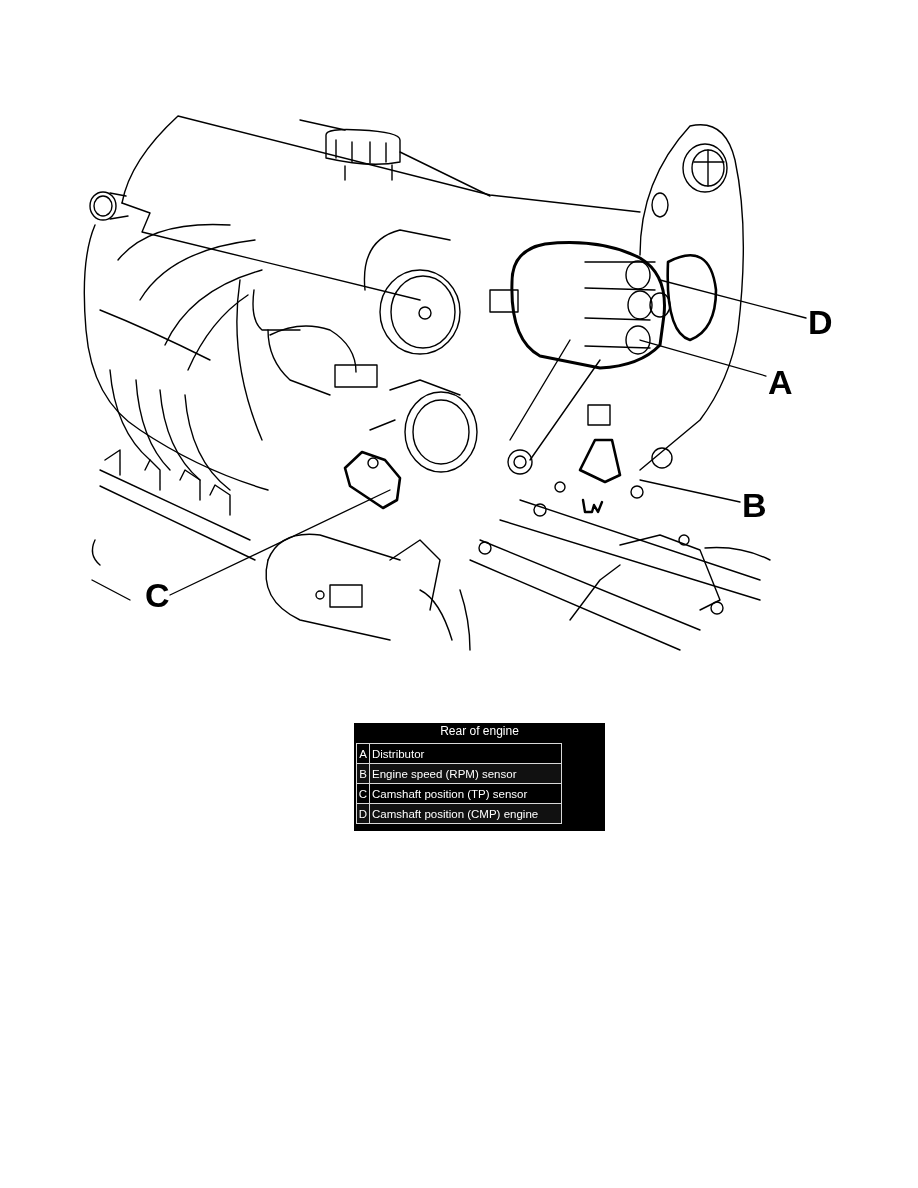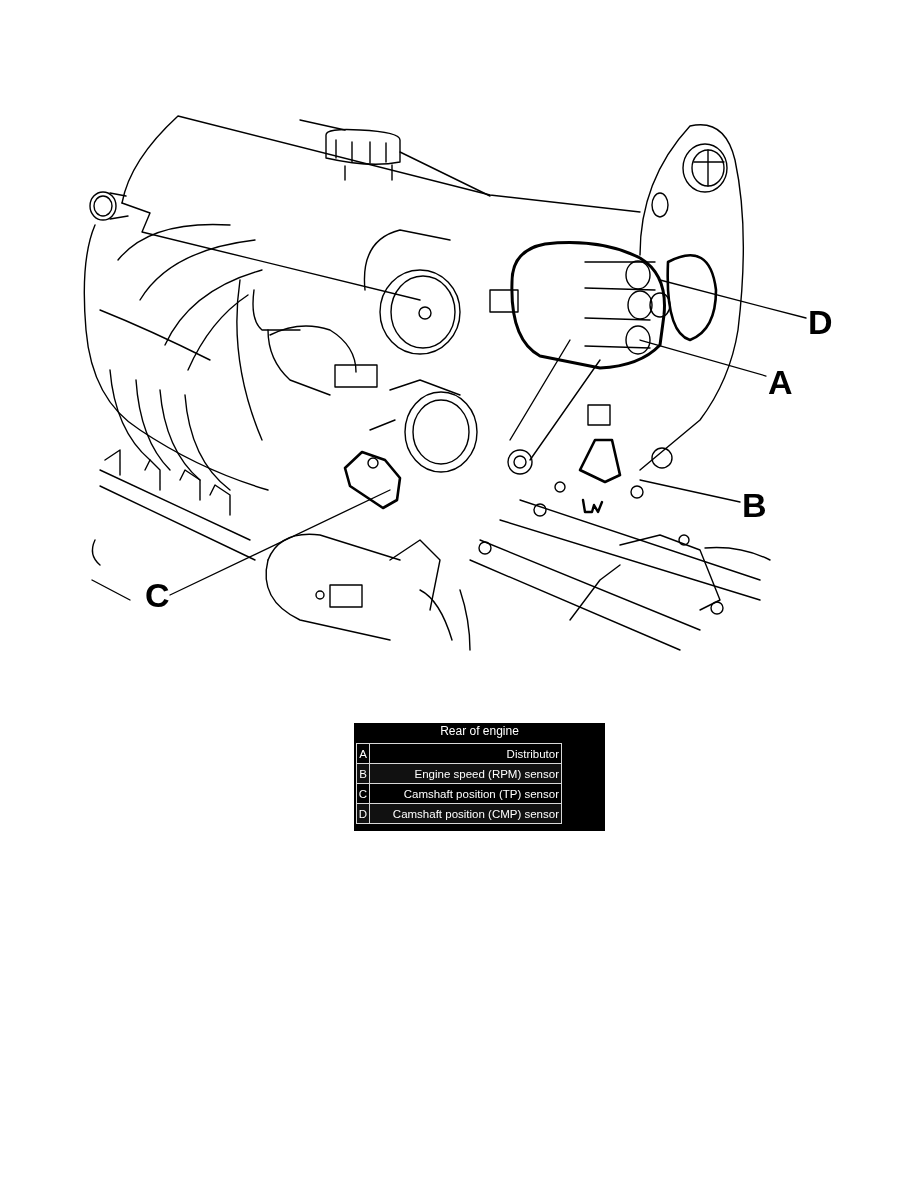--- a/index.html
+++ b/index.html
@@ -3,21 +3,21 @@
   <meta charset="utf-8">
   <style>
     html, body { margin: 0; padding: 0; background: #ffffff; }
     body { width: 918px; height: 1188px; position: relative; overflow: hidden; font-family: "Liberation Sans", sans-serif; }
     .figure { position: absolute; left: 0; top: 0; width: 918px; height: 700px; }
     .figure svg { position: absolute; left: 0; top: 0; }
     .callout { position: absolute; font-family: "Liberation Sans", sans-serif; font-weight: bold; font-size: 34px; color: #000; line-height: 1; }
     .legend { position: absolute; left: 354px; top: 723px; width: 251px; height: 108px; background: #000; box-sizing: border-box; }
     .legend-title { color: #fff; font-size: 12px; text-align: center; height: 19px; line-height: 16px; }
     .legend-table { position: absolute; left: 2px; top: 20px; width: 206px; border-collapse: collapse; }
-    .legend-table td { border: 1px solid #d8d8d8; color: #fff; font-size: 11.5px; height: 19px; padding: 0 2px; white-space: nowrap; text-align: right; }
+    .legend-table td { border: 1px solid #d8d8d8; color: #fff; font-size: 11.5px; height: 19px; padding: 0 2px; white-space: nowrap; }
     .legend-table td.key { width: 10px; text-align: center; padding: 0 1px; }
     .legend-table tr:nth-child(even) td { background: #111; }
   </style>
 </head>
 <body>
 
 <div class="figure">
   <svg width="918" height="700" viewBox="0 0 918 700" fill="none" stroke="#000" stroke-width="1.4" stroke-linecap="round" stroke-linejoin="round">
 
     <path d="M122 203 Q130 160 178 116 L490 195 L640 212"></path>
@@ -134,17 +134,17 @@
     <tr>
       <td class="key">B</td>
       <td>Engine speed (RPM) sensor</td>
     </tr>
     <tr>
       <td class="key">C</td>
       <td>Camshaft position (TP) sensor</td>
     </tr>
     <tr>
       <td class="key">D</td>
-      <td>Camshaft position (CMP) sensor</td>
+      <td>Camshaft position (CMP) engine</td>
     </tr>
   </tbody>
     </table>
 </div>
 
 </body></html>

